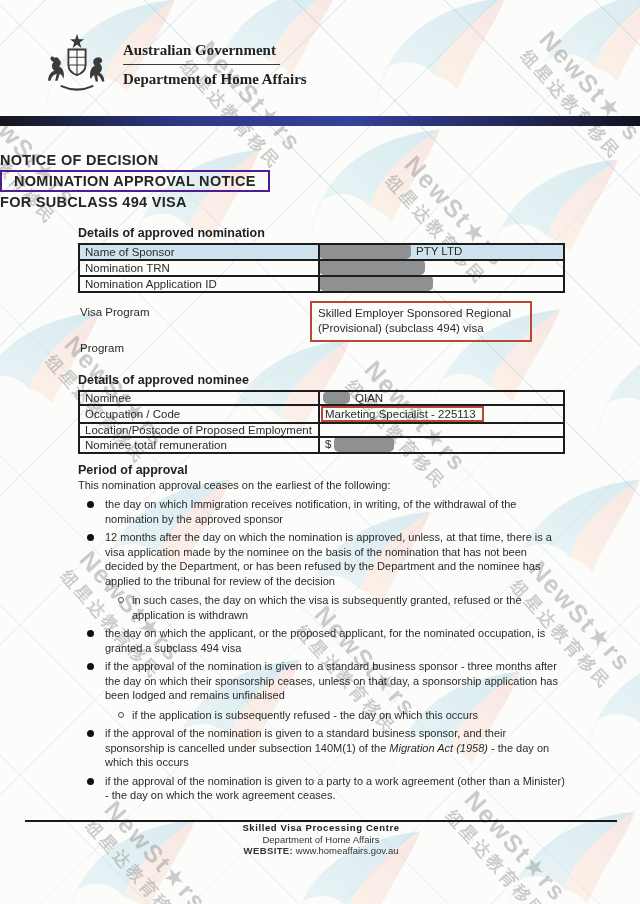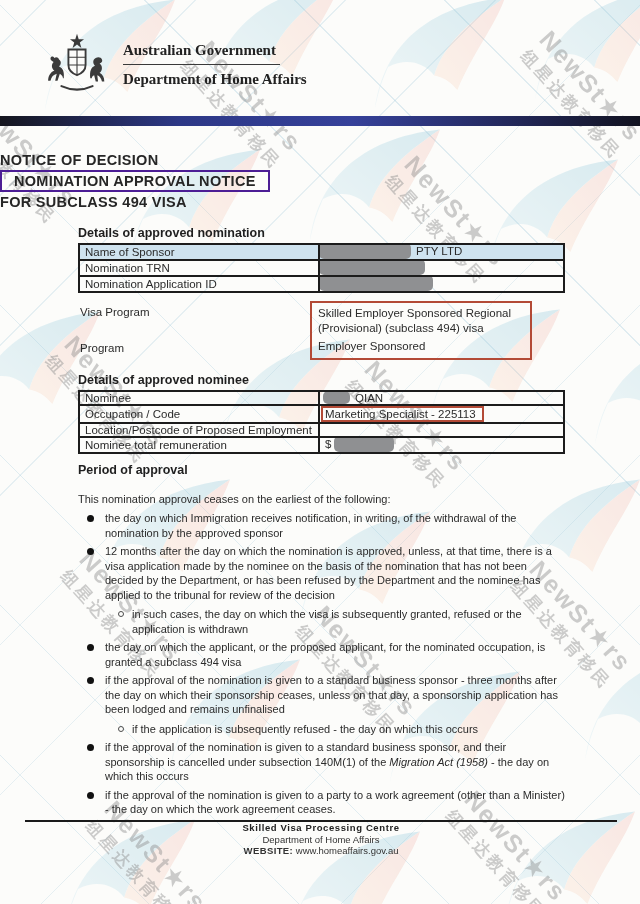--- a/index.html
+++ b/index.html
@@ -57,21 +57,21 @@
   
   .visa-block { position:relative; margin:8px 0 0 78px; width:487px; height:58px; font-size:11.5px; }
   .visa-lbl1 { position:absolute; left:2px; top:5px; }
   .visa-lbl2 { position:absolute; left:2px; top:41px; }
   .visa-redbox { position:absolute; left:232px; top:0; width:222px; border:2px solid #b34a36;
                  padding:3px 6px 4px 6px; line-height:15px; }
   .visa-stream { margin-top:3px; }
 
   
   .approval { margin-top:9px; font-size:11px; }
-  .approval .intro { margin-top:15px; line-height:15px; font-size:11px; }
+  .approval .intro { margin-top:1px; line-height:15px; font-size:11px; }
   .bullet { position:relative; padding-left:27px; margin-top:4px; line-height:14.5px; width:487px; }
   .bullet .dot { position:absolute; left:9px; top:4px; width:7px; height:7px;
                  background:#111; border-radius:50%; }
   .bullet.sub { padding-left:54px; margin-top:5px; }
   .bullet.sub .ring { position:absolute; left:40px; top:4px; width:6px; height:6px;
                       border:1.5px solid #4c4c4c; border-radius:50%; background:transparent; }
   .bullet em { font-style:italic; }
 
   
   .footer { position:absolute; left:25px; width:592px; top:820px; border-top:2px solid #1a1a1a;
@@ -262,21 +262,20 @@
       </tbody>
         </table>
     </div>
 
     <div class="visa-block">
       <div class="visa-lbl1">Visa Program</div>
       <div class="visa-lbl2">Program</div>
       <div class="visa-redbox">
         <div>Skilled Employer Sponsored Regional</div>
         <div>(Provisional) (subclass 494) visa</div>
-        <div class="visa-stream">Employer Sponsored</div>
       </div>
     </div>
 
     <div class="section" style="margin-top:14px">
       <div class="sec-heading">Details of approved nominee</div>
       <table class="grid">
         <tbody>
             <tr>
           <td class="lbl">Nominee</td>
           <td><span class="redact rd-sm"></span><span>QIAN</span></td>

